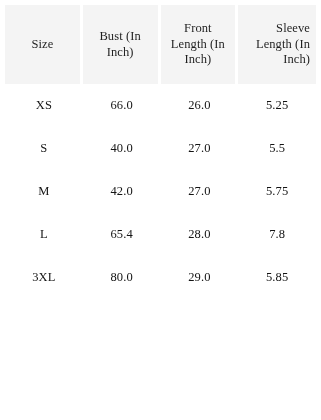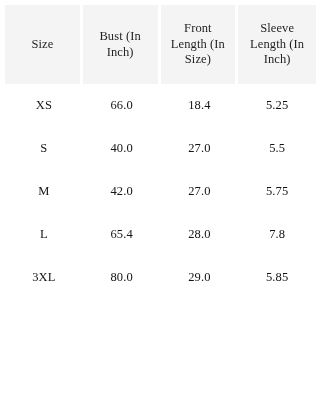--- a/index.html
+++ b/index.html
@@ -43,20 +43,21 @@
     vertical-align: middle;
     text-align: center;
     font-weight: normal;
     font-size: 12.5px;
     line-height: 1.26;
     color: #1f1f1f;
     letter-spacing: 0.1px;
   }
   thead tr th:last-child {
     border-right: none;
+    text-align: right;
   }
 
   
   tbody tr td {
     background: #ffffff;
     border: none;
     height: 43px;
     padding: 0 4px;
     vertical-align: middle;
     text-align: center;
@@ -75,29 +76,29 @@
     <colgroup>
       <col class="c">
         <col class="c">
         <col class="c">
         <col class="c">
     </colgroup>
     <thead>
       <tr>
         <th>Size</th>
         <th>Bust (In Inch)</th>
-        <th>Front Length (In Size)</th>
+        <th>Front Length (In Inch)</th>
         <th>Sleeve Length (In Inch)</th>
       </tr>
     </thead>
     <tbody>
       <tr>
         <td>XS</td>
         <td>66.0</td>
-        <td>18.4</td>
+        <td>26.0</td>
         <td>5.25</td>
       </tr>
       <tr>
         <td>S</td>
         <td>40.0</td>
         <td>27.0</td>
         <td>5.5</td>
       </tr>
       <tr>
         <td>M</td>

